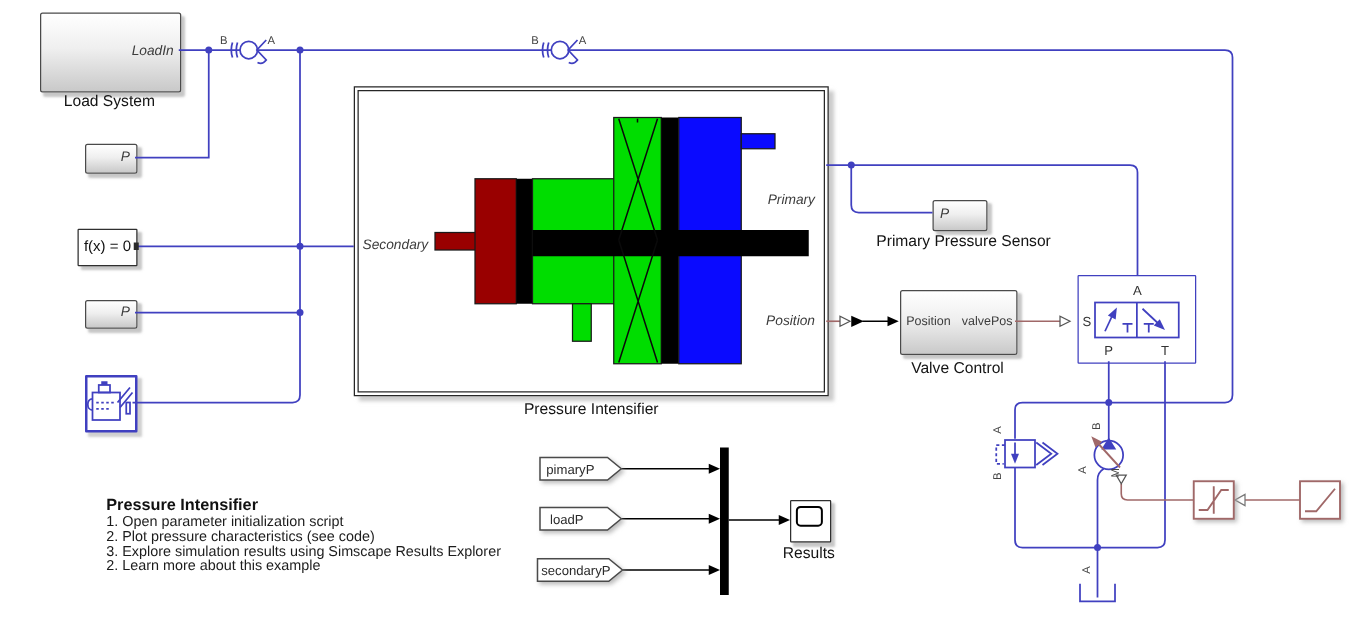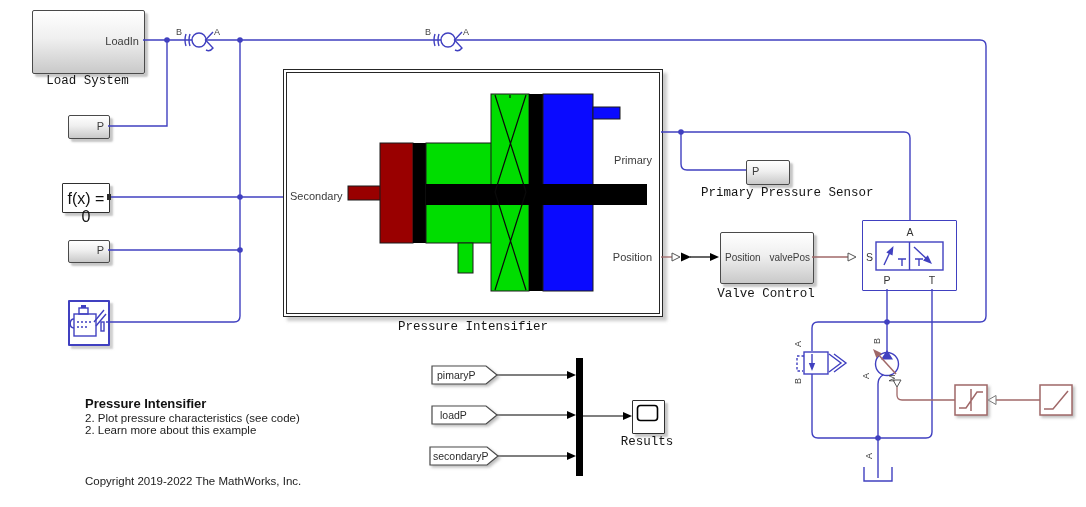--- a/index.html
+++ b/index.html
@@ -9,24 +9,24 @@
   .sim-block{position:absolute;background:linear-gradient(#ffffff 0%,#efefef 45%,#c9c9c9 100%);
              border:1px solid #4a4a4a;border-radius:2px;
              box-shadow:3px 3px 2px rgba(168,168,168,.65);}
   .plain-block{position:absolute;background:#ffffff;border:1px solid #2f2f2f;border-radius:1px;
              box-shadow:3px 3px 2px rgba(168,168,168,.65);}
   .blue-block{position:absolute;background:#ffffff;border:2px solid var(--c-hydraulic);
              border-radius:1px;box-shadow:3px 3px 2px rgba(168,168,168,.55);}
   .subsys{position:absolute;background:#ffffff;border:1px solid #262626;
           box-shadow:4px 4px 3px rgba(168,168,168,.6);}
   .subsys-inner{position:absolute;left:2px;top:2px;right:2px;bottom:2px;border:1px solid #262626;}
-  .port-label{position:absolute;font-size:11px;color:#3c3c3c;white-space:nowrap;}
+  .port-label{position:absolute;font-size:11px;color:#3c3c3c;white-space:nowrap;font-style:italic;}
   .port-label-sm{position:absolute;font-size:10px;color:#3c3c3c;white-space:nowrap;}
-  .block-label{position:absolute;font-size:12.5px;color:#141414;text-align:center;white-space:nowrap;font-family:Liberation Mono, monospace;}
-  .solver-text{position:absolute;width:100%;text-align:center;top:6px;font-size:16px;color:#111;}
+  .block-label{position:absolute;font-size:12.5px;color:#141414;text-align:center;white-space:nowrap;}
+  .solver-text{position:absolute;width:100%;text-align:center;top:6px;font-size:12px;color:#111;}
   
   .ann-title{position:absolute;left:85px;top:396px;font-size:13px;font-weight:bold;color:#111;}
   .ann-items{position:absolute;left:85px;top:413px;font-size:11.5px;line-height:11.8px;color:#1c1c1c;}
   .ann-copy{position:absolute;left:85px;top:475px;font-size:11.5px;color:#1c1c1c;}
   
   svg.overlay{position:absolute;left:0;top:0;pointer-events:none;}
   .hline{stroke:var(--c-hydraulic);stroke-width:1.4;fill:none;}
   .sline{stroke:var(--c-signal);stroke-width:1.3;fill:none;}
   .kline{stroke:#000;stroke-width:1.2;fill:none;}
   .bico{stroke:var(--c-hydraulic);fill:none;stroke-width:1.4;}
@@ -89,24 +89,25 @@
   </div>
   <div class="block-label" style="left:716px;top:287px;width:100px;">Valve Control</div>
 
   <div class="blue-block" style="left:862px;top:220px;width:93px;height:69px;border-width:1.5px;box-shadow:none;"></div>
 
   <div class="plain-block" style="left:632px;top:400px;width:31px;height:32px;"></div>
   <div class="block-label" style="left:607px;top:435px;width:80px;">Results</div>
 
   <div class="ann-title">Pressure Intensifier</div>
   <div class="ann-items">
+    <div>1. Open parameter initialization script</div>
     <div>2. Plot pressure characteristics (see code)</div>
+    <div>3. Explore simulation results using Simscape Results Explorer</div>
     <div>2. Learn more about this example</div>
   </div>
-  <div class="ann-copy">Copyright 2019-2022 The MathWorks, Inc.</div>
 
   <svg class="overlay" width="1086" height="507" viewBox="0 0 1086 507">
 
     <g>
 
       <path class="hline" d="M143,40 H980 Q986,40 986,46 V316 Q986,322 980,322 H818 Q812,322 812,328 V351"></path>
 
       <path class="hline" d="M240,40 V316 Q240,322 234,322 H106"></path>
 
       <path class="hline" d="M108,126 H167 V40"></path>

